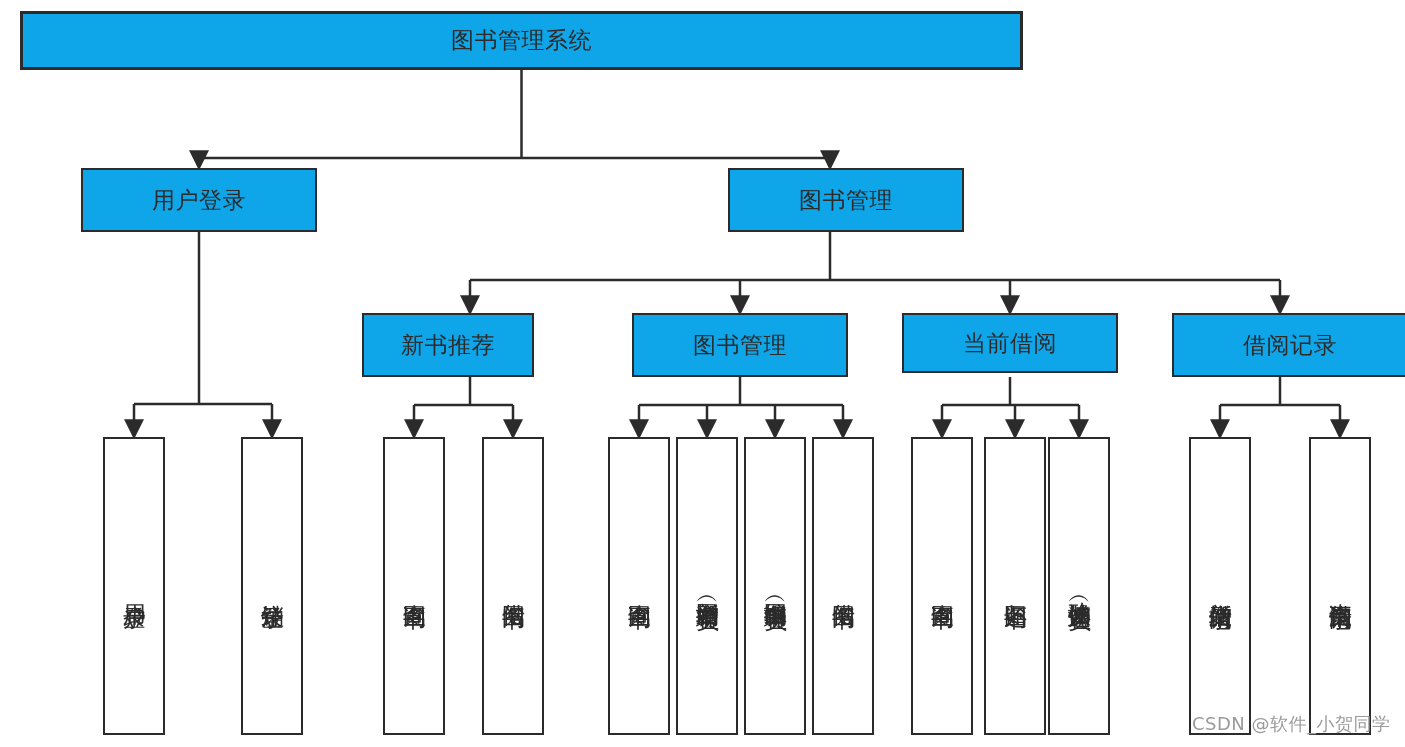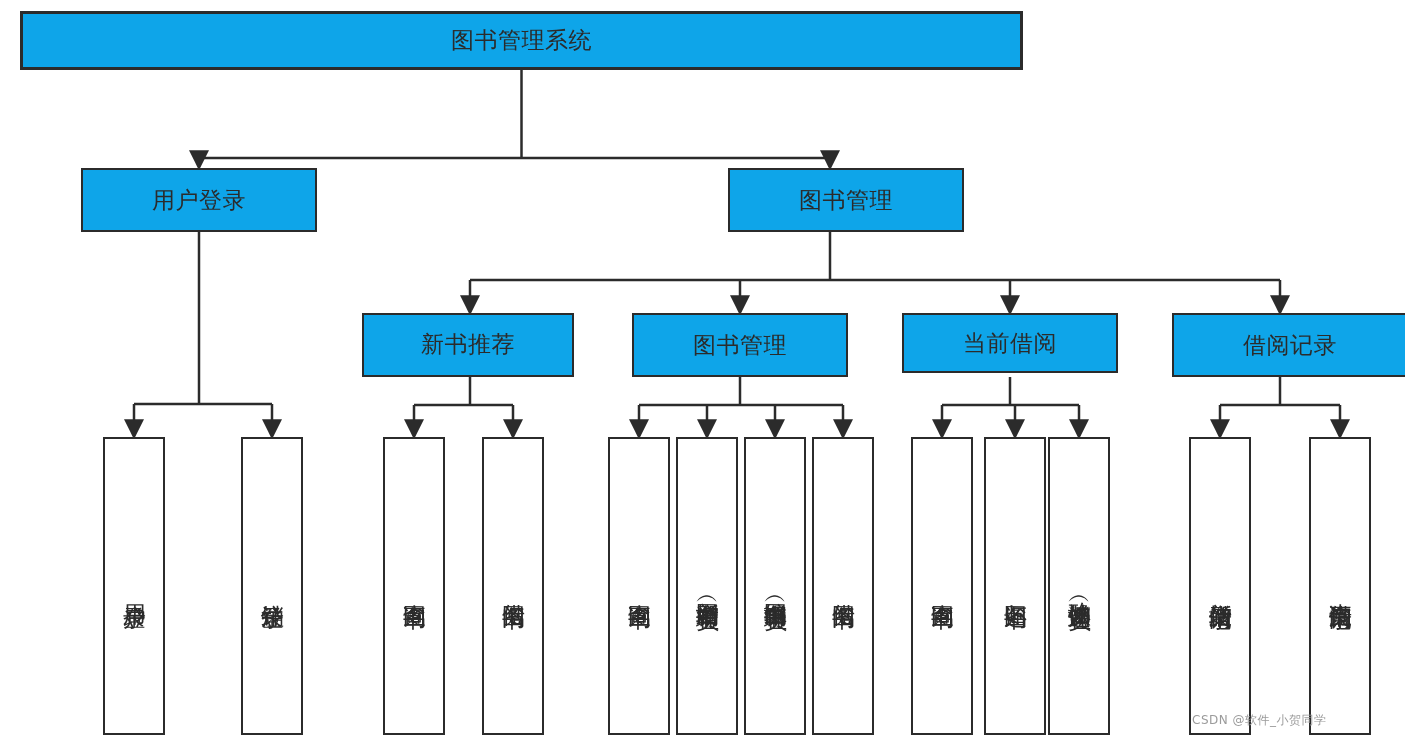--- a/index.html
+++ b/index.html
@@ -7,21 +7,21 @@
   #stage{position:relative;width:1405px;height:747px;overflow:hidden;background:#fff;}
   svg{position:absolute;left:0;top:0;}
   .node-box{position:absolute;box-sizing:border-box;background:#0ea5e9;border:2.5px solid #2b2b2b;
             display:flex;align-items:center;justify-content:center;}
   .node-box.level1{border-width:3px;}
   .node-label{color:#2b2b2b;font-size:23px;line-height:1.05;letter-spacing:0.5px;white-space:nowrap;}
   .leaf-box{position:absolute;box-sizing:border-box;background:#ffffff;border:2.5px solid #2b2b2b;
             display:flex;align-items:center;justify-content:center;padding-top:4px;}
   .leaf-label{color:#2b2b2b;font-size:23px;letter-spacing:1px;line-height:1.12;
               writing-mode:vertical-rl;text-orientation:upright;white-space:nowrap;}
-  .watermark{position:absolute;color:#9b9b9b;font-size:12px;letter-spacing:0.5px;white-space:nowrap;
+  .watermark{position:absolute;color:#9b9b9b;font-size:18px;letter-spacing:0.5px;white-space:nowrap;
              font-family:"DejaVu Sans","Liberation Sans",sans-serif;}
 </style>
 </head>
 <body>
 
 <div id="stage">
 
   <svg id="links" width="1405" height="747" xmlns="http://www.w3.org/2000/svg">
     <defs>
       <marker id="arrow" viewBox="0 0 12 12" refX="10" refY="6" markerWidth="8" markerHeight="8" orient="auto-start-reverse">
@@ -68,21 +68,21 @@
   <div id="nodes">
       <div class="node-box level1" style="left: 20px; top: 11px; width: 1003px; height: 59px;">
         <span class="node-label">图书管理系统</span>
       </div>
       <div class="node-box" style="left: 81px; top: 168px; width: 236px; height: 64px;">
         <span class="node-label">用户登录</span>
       </div>
       <div class="node-box" style="left: 712px; top: 168px; width: 236px; height: 64px; margin-left: 16px;">
         <span class="node-label">图书管理</span>
       </div>
-      <div class="node-box" style="left: 362px; top: 313px; width: 212px; height: 64px; font-family: Liberation Serif, serif;">
+      <div class="node-box" style="left: 362px; top: 313px; width: 172px; height: 64px;">
         <span class="node-label">新书推荐</span>
       </div>
       <div class="node-box" style="left: 632px; top: 313px; width: 216px; height: 64px;">
         <span class="node-label">图书管理</span>
       </div>
       <div class="node-box" style="left: 902px; top: 313px; width: 216px; height: 60px;">
         <span class="node-label">当前借阅</span>
       </div>
       <div class="node-box" style="left: 1172px; top: 313px; width: 236px; height: 64px;">
         <span class="node-label">借阅记录</span>

